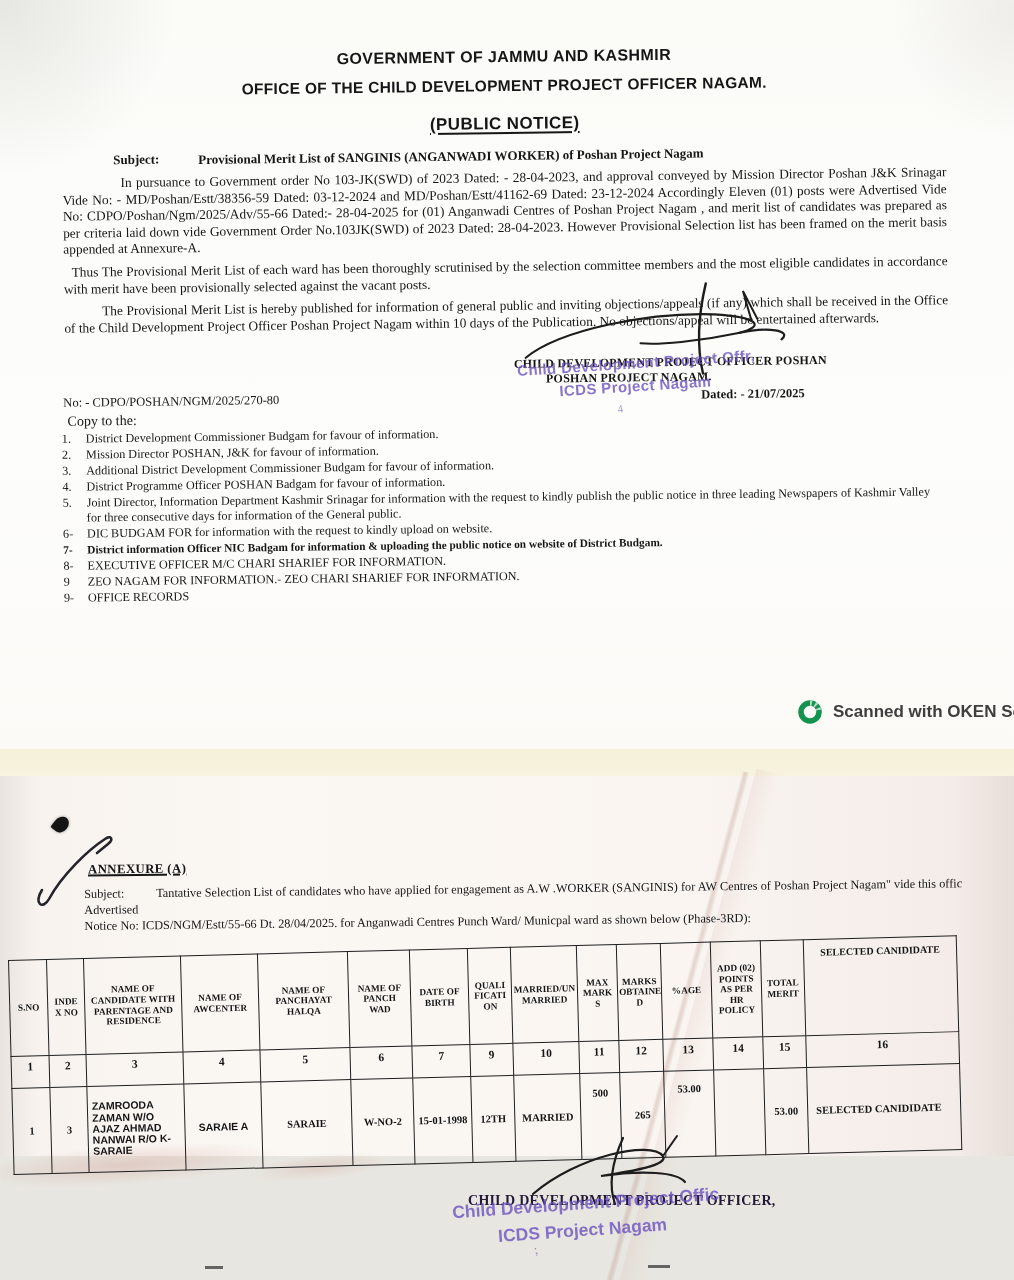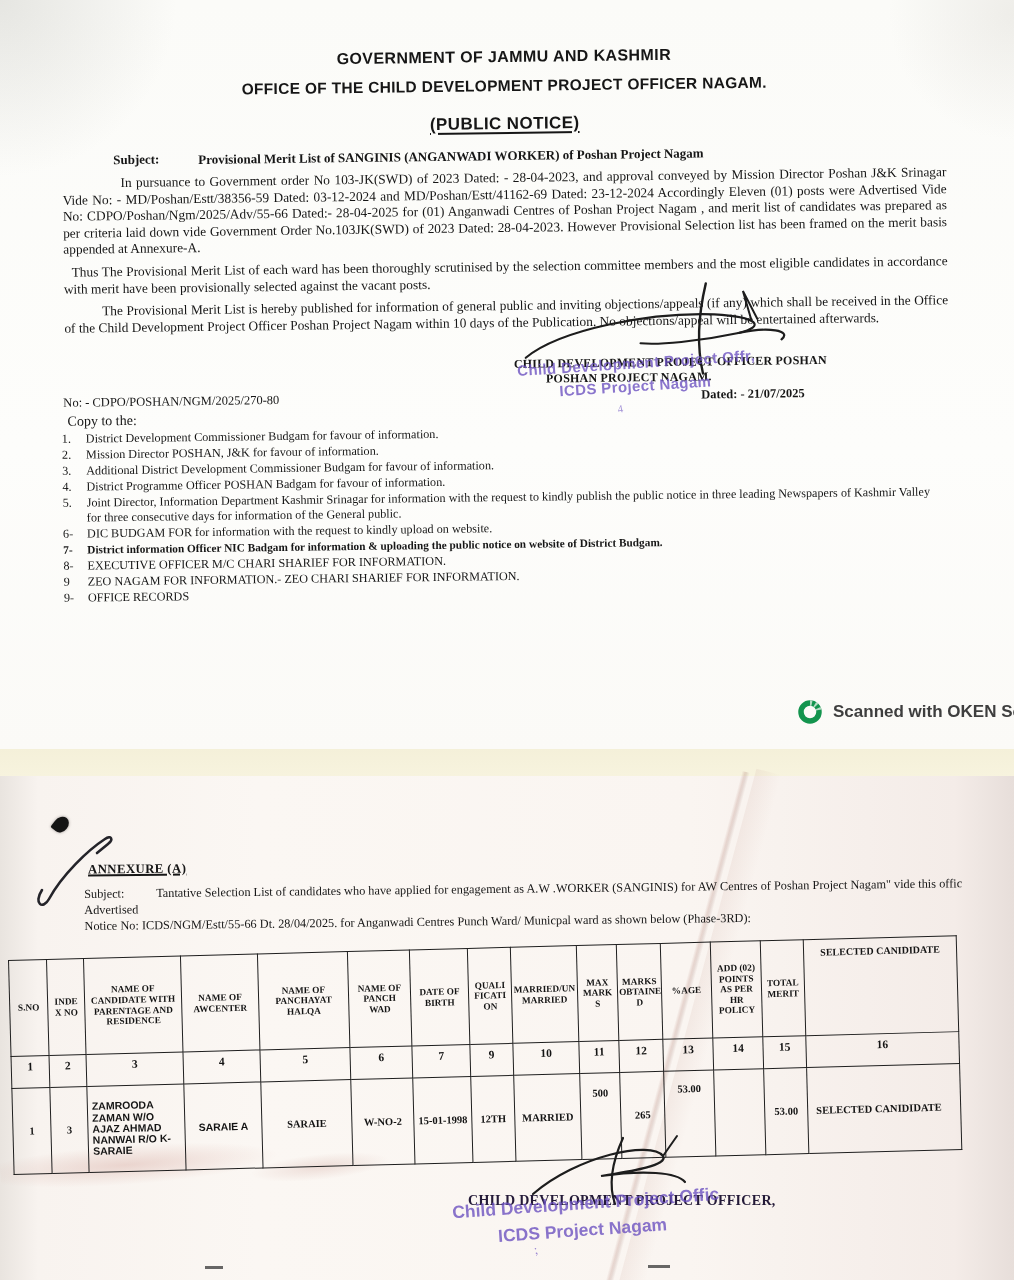--- a/index.html
+++ b/index.html
@@ -39,21 +39,21 @@
   .crow .n{min-width:24px;flex:0 0 24px;}
   .crow .t{flex:1;}
   .crow.b7 .n,.crow.b7 .t{font-weight:bold;font-size:11.3px;}
   .oken{position:absolute;left:796px;top:698px;display:flex;align-items:center;gap:9px;white-space:nowrap;}
   .okentxt{font-family:"Liberation Sans",sans-serif;font-size:17px;font-weight:600;color:#3e3e3e;}
 
   
   #sep{position:absolute;left:0;top:749px;width:1014px;height:27px;background:linear-gradient(180deg,#f4f0d9,#f7f3de);}
 
   
-  #page2{position:absolute;left:0;top:776px;width:1014px;height:504px;
+  #page2{position:absolute;left:0;top:776px;width:1014px;height:380px;
     background:
       linear-gradient(90deg,#e9e4df 0px,#f8f3ef 38px,#fbf7f3 260px,#faf5f1 690px,#f4ece8 955px,#e7deda 1014px),
       #faf5f1;}
   .crease{position:absolute;left:742px;top:-4px;width:8px;height:545px;transform:rotate(15deg);transform-origin:top center;
     background:linear-gradient(90deg,transparent,rgba(180,130,118,.28) 40%,rgba(140,90,80,.18) 60%,transparent);}
   .crease2{position:absolute;left:756px;top:-4px;width:26px;height:545px;transform:rotate(15deg);transform-origin:top center;
     background:linear-gradient(90deg,rgba(215,185,175,.20),transparent);}
   .smudge{position:absolute;left:0px;top:368px;width:280px;height:40px;transform:rotate(-4deg);
     background:radial-gradient(ellipse at 45% 50%, rgba(210,160,150,.38), transparent 70%);}
   .smudge2{position:absolute;left:250px;top:378px;width:140px;height:26px;transform:rotate(-6deg);

